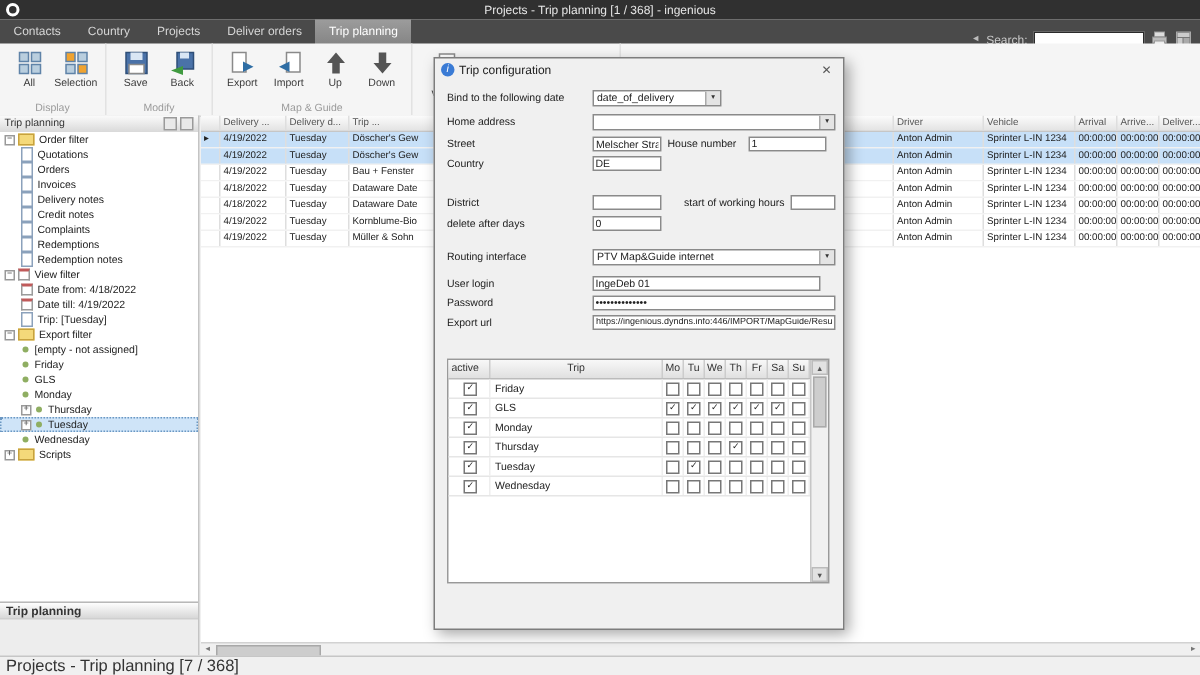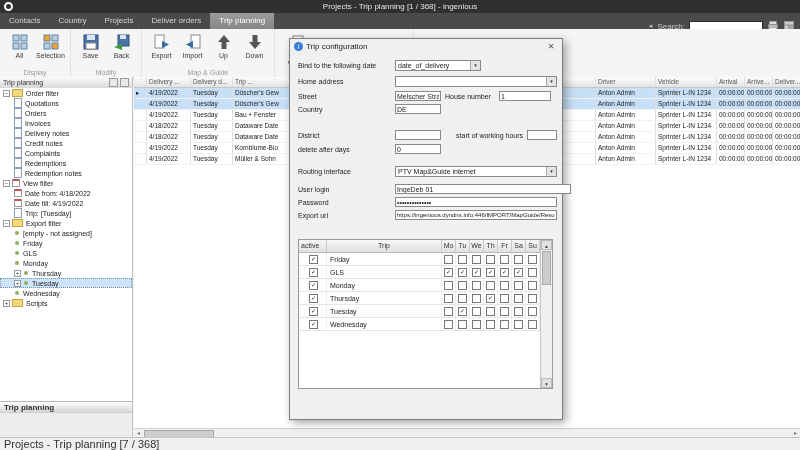--- a/index.html
+++ b/index.html
@@ -494,21 +494,21 @@
       <div class="frow" style="top:112px">
         <span class="flabel">Routing interface</span>
         <span class="fcombo" style="left:97px;width:162px">
           <span>PTV Map&amp;Guide internet</span>
           <span class="combo-btn">▾</span>
         </span>
       </div>
 
       <div class="frow" style="top:130px">
         <span class="flabel">User login</span>
-        <input class="finput" style="left: 97px; width: 176px;" value="IngeDeb 01">
+        <input class="finput" style="left: 97px; width: 152px;" value="IngeDeb 01">
       </div>
 
       <div class="frow" style="top:143px">
         <span class="flabel">Password</span>
         <input class="finput" style="left: 97px; width: 162px;" value="••••••••••••••">
       </div>
 
       <div class="frow" style="top:156px">
         <span class="flabel">Export url</span>
         <input class="finput furl" style="left: 97px; width: 162px;" value="https://ingenious.dyndns.info:446/IMPORT/MapGuide/Result">

